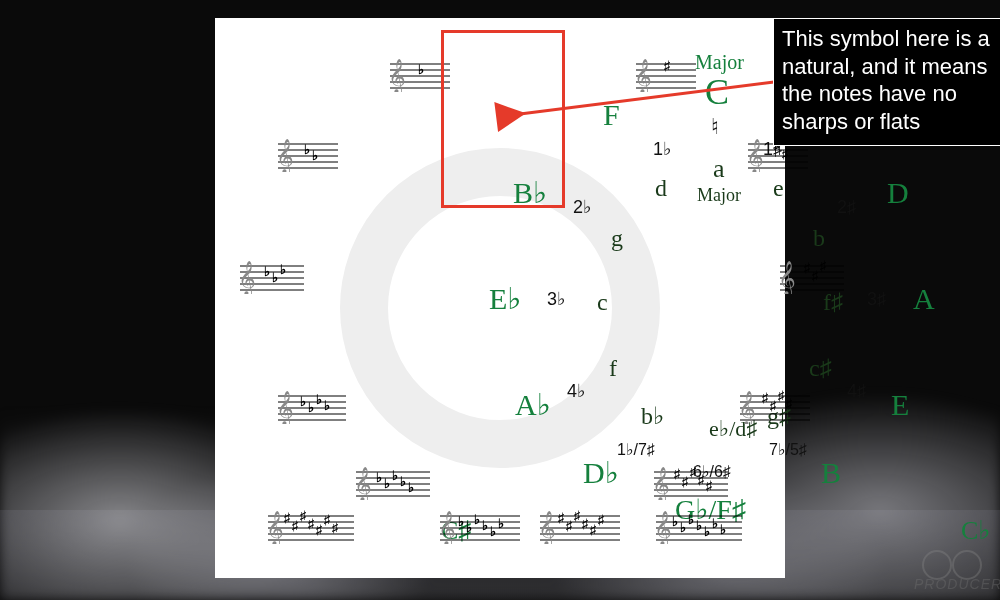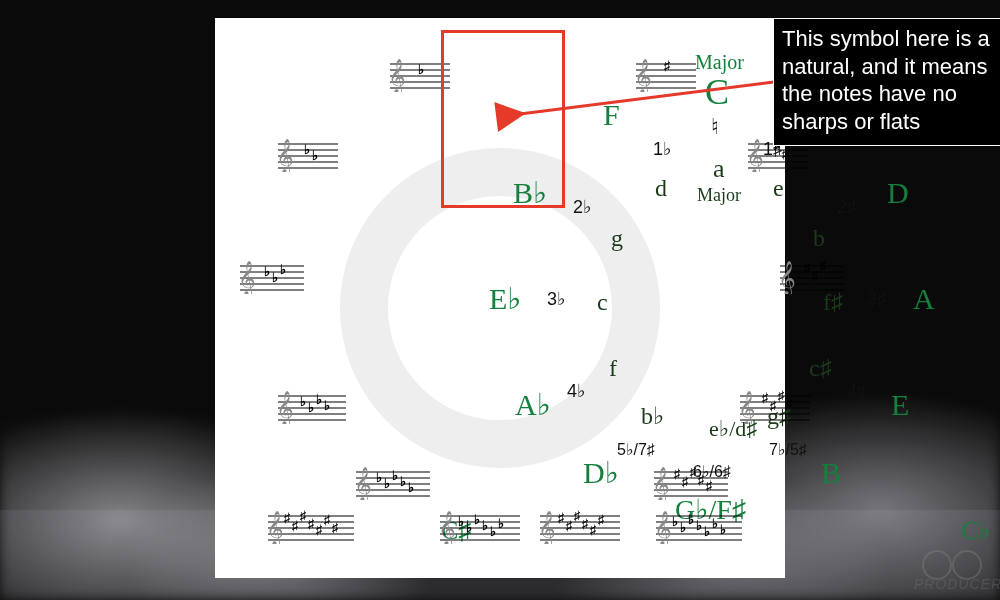--- a/index.html
+++ b/index.html
@@ -72,21 +72,21 @@
   <div class="lbl min serif" style="left:382px;top:272px;font-size:24px;">c</div>
   <div class="lbl min serif" style="left:396px;top:208px;font-size:24px;">g</div>
   <div class="lbl min serif" style="left:440px;top:158px;font-size:24px;">d</div>
 
   <div class="lbl acc" style="left:548px;top:122px;font-size:18px;">1♯</div>
   <div class="lbl acc" style="left:622px;top:180px;font-size:18px;">2♯</div>
   <div class="lbl acc" style="left:652px;top:272px;font-size:18px;">3♯</div>
   <div class="lbl acc" style="left:632px;top:364px;font-size:18px;">4♯</div>
   <div class="lbl acc" style="left:554px;top:424px;font-size:16px;">7♭/5♯</div>
   <div class="lbl acc" style="left:478px;top:446px;font-size:16px;">6♭/6♯</div>
-  <div class="lbl acc" style="left:402px;top:424px;font-size:16px;">5♭/7♯</div>
+  <div class="lbl acc" style="left:402px;top:424px;font-size:16px;">1♭/7♯</div>
   <div class="lbl acc" style="left:352px;top:364px;font-size:18px;">4♭</div>
   <div class="lbl acc" style="left:332px;top:272px;font-size:18px;">3♭</div>
   <div class="lbl acc" style="left:358px;top:180px;font-size:18px;">2♭</div>
   <div class="lbl acc" style="left:438px;top:122px;font-size:18px;">1♭</div>
 
 </div>
 
 <svg class="staff" style="left:390px;top:58px;" width="60" height="34">
     <g class="lines">
       <line x1="0" y1="6" x2="60" y2="6"></line>

